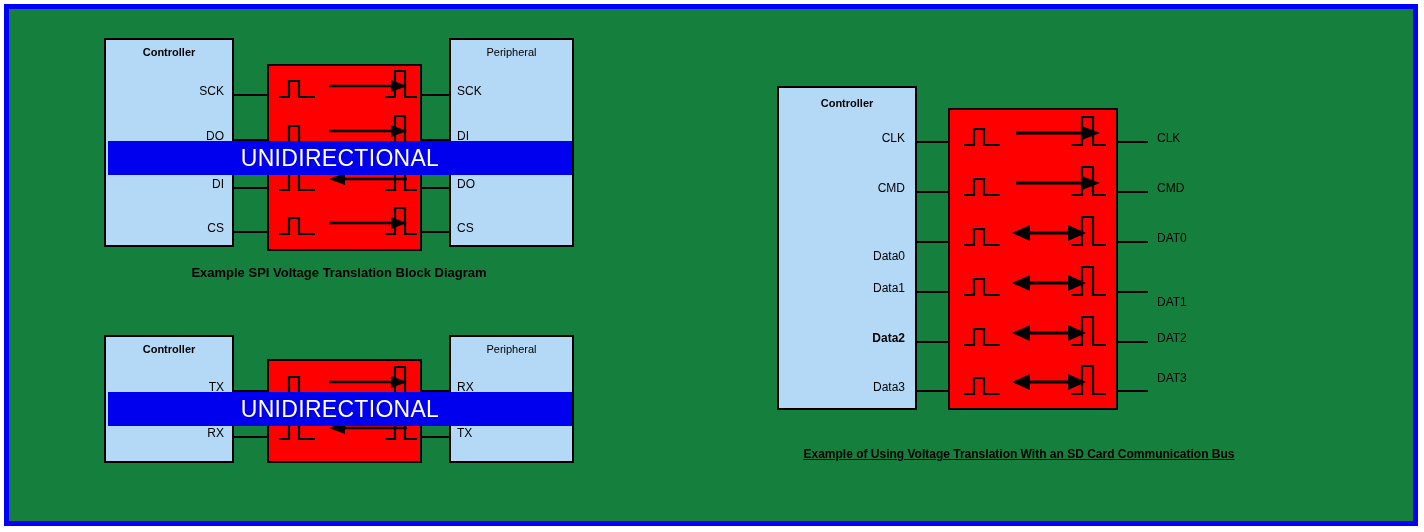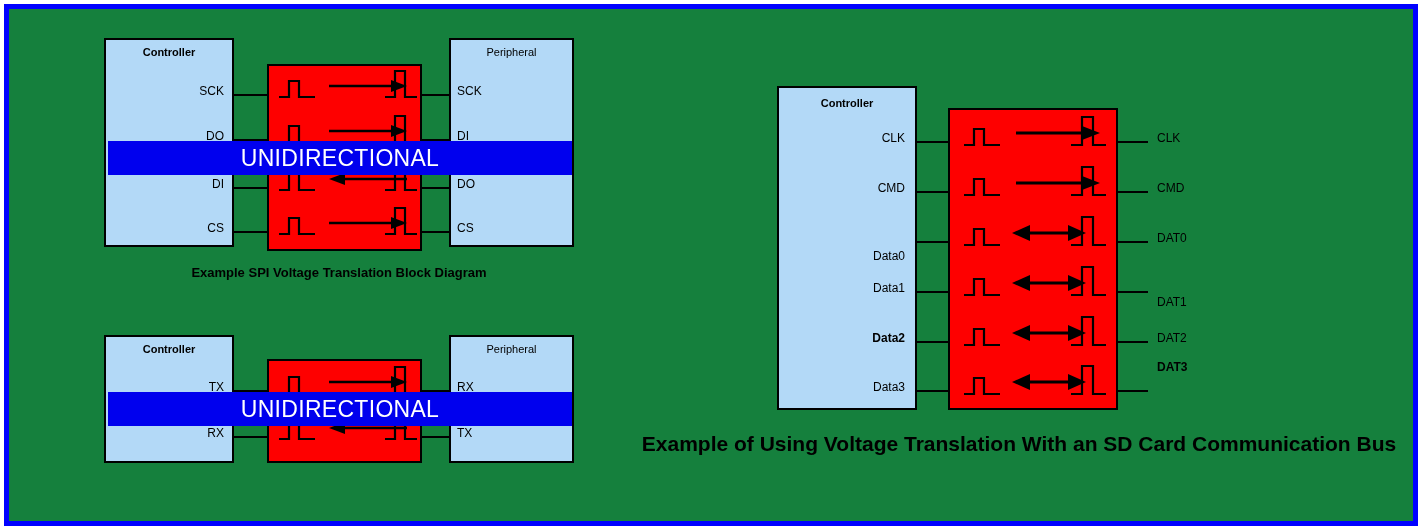--- a/index.html
+++ b/index.html
@@ -214,25 +214,25 @@
       <polyline points="16,34 26,34 26,18 36,18 36,34 52,34" fill="none" stroke="#000" stroke-width="2.2"></polyline>
       <line x1="82" y1="22" x2="120" y2="22" stroke="#000" stroke-width="2.8"></line>
       <polygon points="82,14 64,22 82,30" fill="#000"></polygon>
       <polygon points="120,14 138,22 120,30" fill="#000"></polygon>
       <polyline points="123,34 134,34 134,6 145,6 145,34 158,34" fill="none" stroke="#000" stroke-width="2.2"></polyline>
     </svg>
 
     <div class="pin right" style="left:826px;top:371px;width:70px;">Data3</div>
     <div class="wire" style="left:908px;top:381px;width:31px;"></div>
     <div class="wire" style="left:1109px;top:381px;width:30px;"></div>
-    <div class="pin left" style="left:1148px;top:351px;width:70px;font-weight:bold;">DAT3</div>
+    <div class="pin left" style="left:1148px;top:362px;width:70px;">DAT3</div>
     <svg style="position:absolute;left:939px;top:351px;" width="170" height="60">
       <polyline points="16,34 26,34 26,18 36,18 36,34 52,34" fill="none" stroke="#000" stroke-width="2.2"></polyline>
       <line x1="82" y1="22" x2="120" y2="22" stroke="#000" stroke-width="2.8"></line>
       <polygon points="82,14 64,22 82,30" fill="#000"></polygon>
       <polygon points="120,14 138,22 120,30" fill="#000"></polygon>
       <polyline points="123,34 134,34 134,6 145,6 145,34 158,34" fill="none" stroke="#000" stroke-width="2.2"></polyline>
     </svg>
 
-    <div class="caption" style="left:630px;top:423px;width:760px;font-size:21px;">Example of Using Voltage Translation With an SD Card Communication Bus</div>
+    <div class="caption" style="left:630px;top:438px;width:760px;font-size:12px;text-decoration:underline;">Example of Using Voltage Translation With an SD Card Communication Bus</div>
   </div>
 
 </div>
 
 </body></html>

